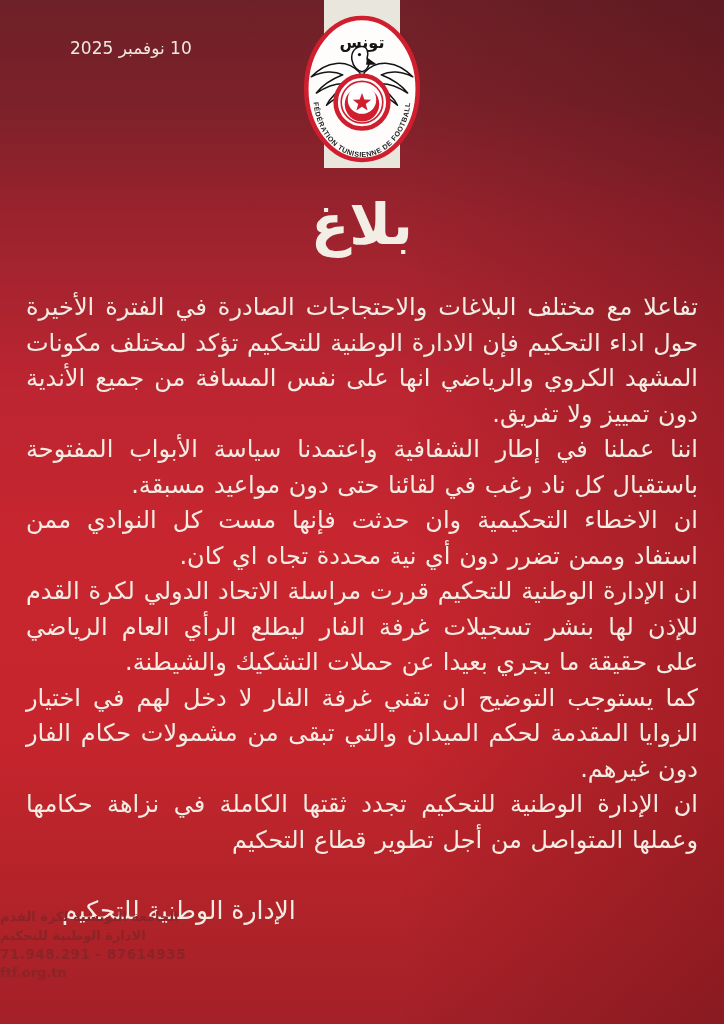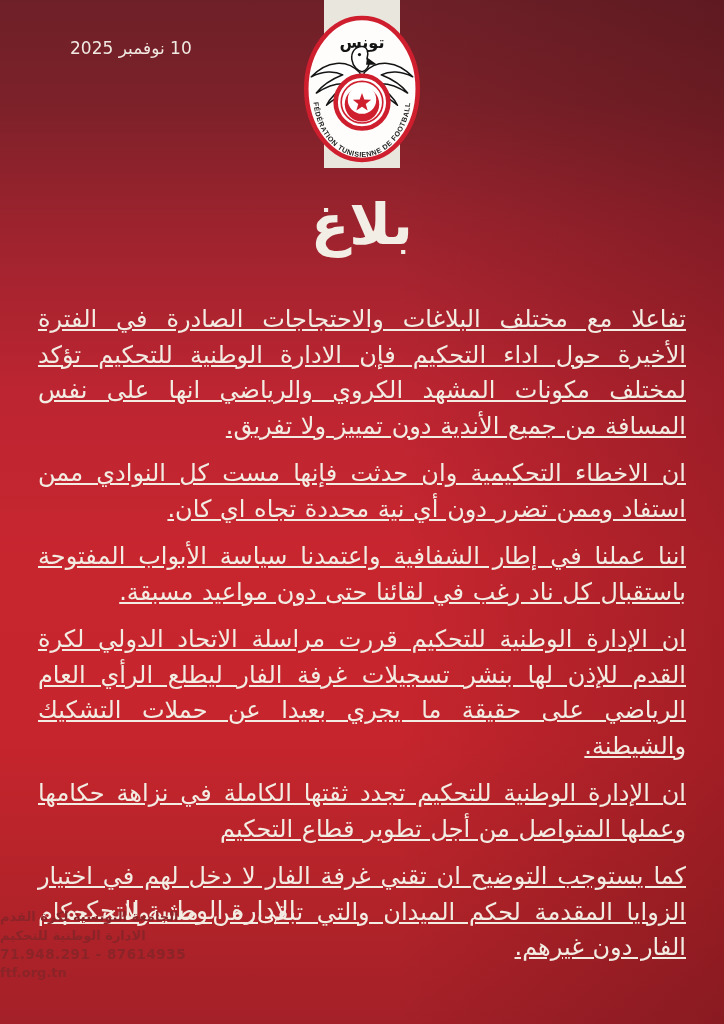--- a/index.html
+++ b/index.html
@@ -32,21 +32,21 @@
     position:absolute;top:170px;left:0;width:100%;
     text-align:center;direction:rtl;
     color:#f3eee5;font-size:56px;line-height:110px;font-weight:bold;
   }
   .body-text{
     position:absolute;top:290px;left:26px;right:26px;
     direction:rtl;text-align:justify;
     color:#f2ece3;font-size:24px;line-height:35.5px;
     word-spacing:1px;
   }
-  .body-text p{margin:12px;padding:0;text-decoration:underline;}
+  .body-text p{margin:0;padding:0;}
   .signature{
     position:absolute;top:896px;left:62px;
     direction:rtl;color:#f2ece3;font-size:25px;
   }
   .footer{
     position:absolute;top:908px;left:0;width:100%;
     text-align:left;color:#8a2428;
     font-size:13px;line-height:18.5px;font-weight:bold;
   }
   .footer .ar{direction:rtl;}
@@ -92,25 +92,25 @@
       <text class="logo-latin" font-size="7" font-weight="bold" fill="#1c1c1c" letter-spacing="0.5">
         <textPath href="#arcText" startOffset="50%" text-anchor="middle">FÉDÉRATION TUNISIENNE DE FOOTBALL</textPath>
       </text>
     </svg>
   </div>
 
   <div class="title">بلاغ</div>
 
   <div class="body-text">
     <p>تفاعلا مع مختلف البلاغات والاحتجاجات الصادرة في الفترة الأخيرة حول اداء التحكيم فإن الادارة الوطنية للتحكيم تؤكد لمختلف مكونات المشهد الكروي والرياضي انها على نفس المسافة من جميع الأندية دون تمييز ولا تفريق.</p>
+    <p>اننا عملنا في إطار الشفافية واعتمدنا سياسة الأبواب المفتوحة باستقبال كل ناد رغب في لقائنا حتى دون مواعيد مسبقة.</p>
     <p>ان الاخطاء التحكيمية وان حدثت فإنها مست كل النوادي ممن استفاد وممن تضرر دون أي نية محددة تجاه اي كان.</p>
-    <p>اننا عملنا في إطار الشفافية واعتمدنا سياسة الأبواب المفتوحة باستقبال كل ناد رغب في لقائنا حتى دون مواعيد مسبقة.</p>
     <p>ان الإدارة الوطنية للتحكيم قررت مراسلة الاتحاد الدولي لكرة القدم للإذن لها بنشر تسجيلات غرفة الفار ليطلع الرأي العام الرياضي على حقيقة ما يجري بعيدا عن حملات التشكيك والشيطنة.</p>
+    <p>كما يستوجب التوضيح ان تقني غرفة الفار لا دخل لهم في اختيار الزوايا المقدمة لحكم الميدان والتي تبقى من مشمولات حكام الفار دون غيرهم.</p>
     <p>ان الإدارة الوطنية للتحكيم تجدد ثقتها الكاملة في نزاهة حكامها وعملها المتواصل من أجل تطوير قطاع التحكيم</p>
-    <p>كما يستوجب التوضيح ان تقني غرفة الفار لا دخل لهم في اختيار الزوايا المقدمة لحكم الميدان والتي تبقى من مشمولات حكام الفار دون غيرهم.</p>
   </div>
 
   <div class="signature">الإدارة الوطنية للتحكيم</div>
 
   <div class="footer">
     <div class="ar">الجامعة التونسية لكرة القدم</div>
     <div class="ar">الادارة الوطنية للتحكيم</div>
     <div class="phones">71.948.291 - 87614935</div>
     <div>ftf.org.tn</div>
   </div>

